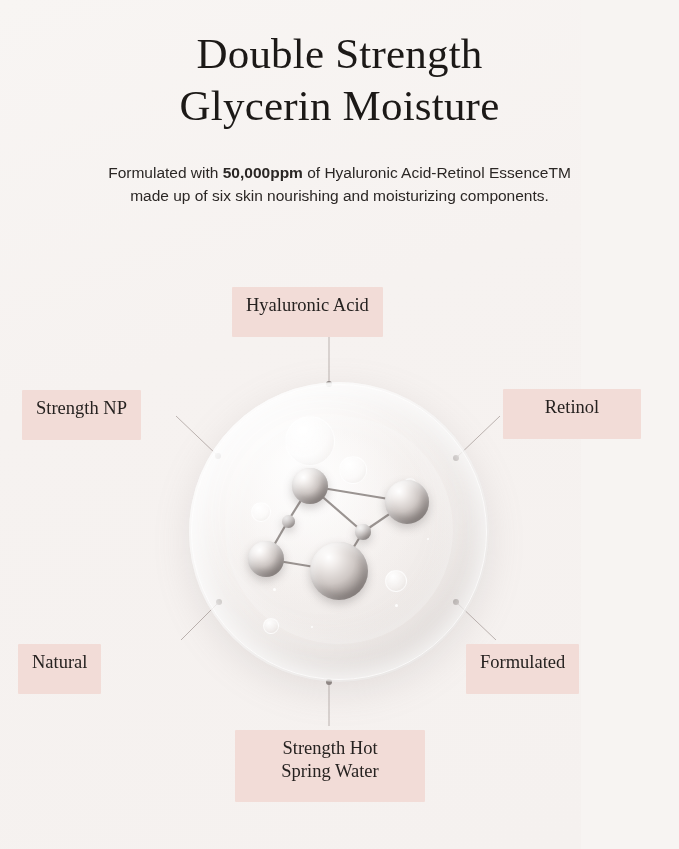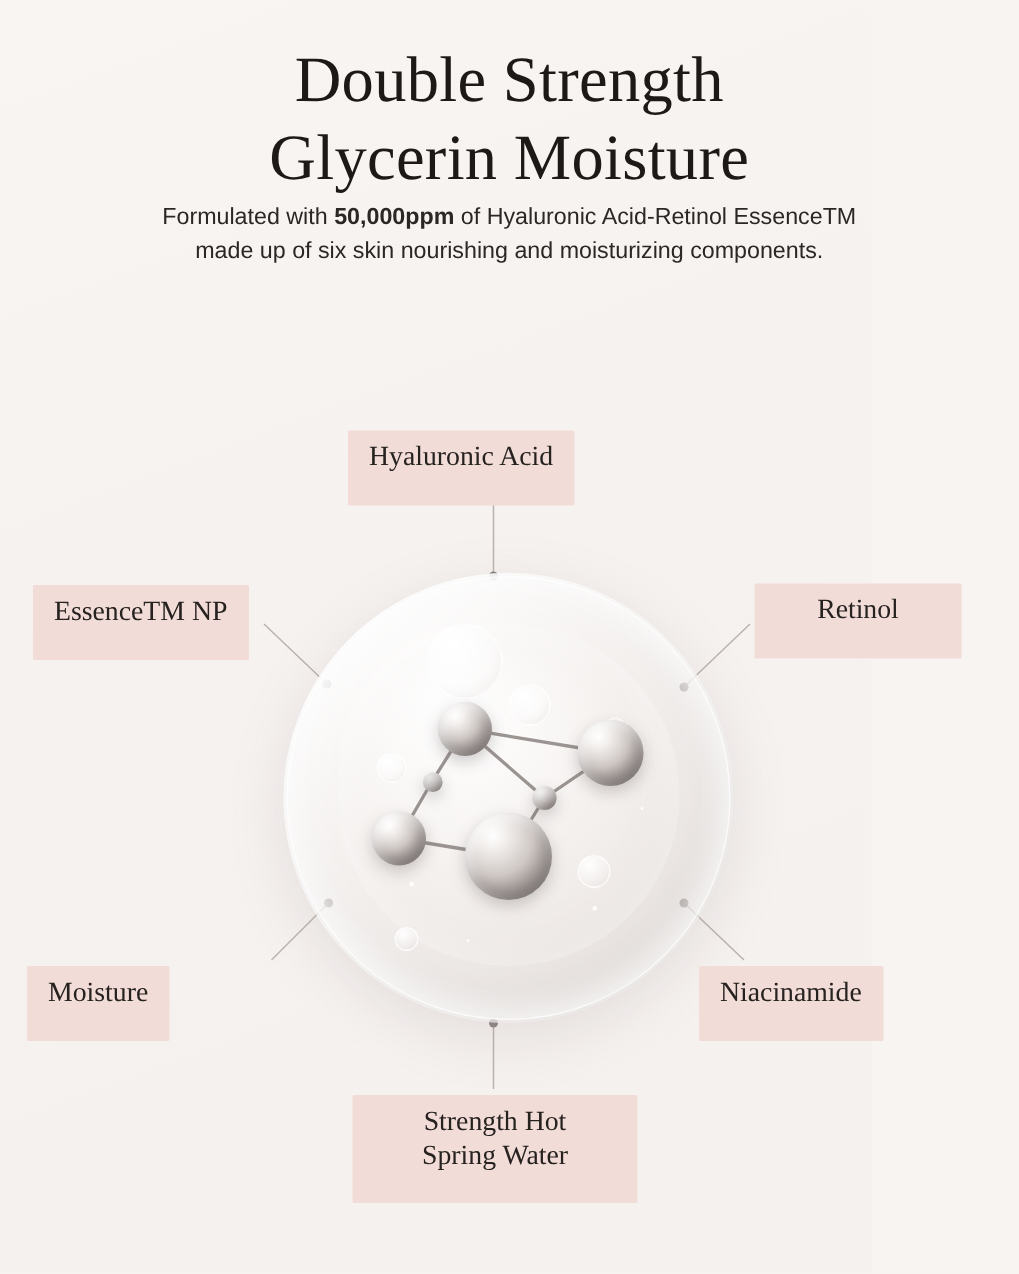--- a/index.html
+++ b/index.html
@@ -37,20 +37,21 @@
     color: #1c1917;
     font-weight: 400;
     letter-spacing: 0.2px;
     margin: 0;
     padding: 0 40px;
   }
   .title-line {
     display: block;
   }
   .subtitle {
+    margin-top: 28px;
     font-family: "Liberation Sans", sans-serif;
     font-size: 15.5px;
     line-height: 1.52;
     color: #2b2725;
     padding: 0 30px;
   }
   .subtitle .sub-line {
     display: block;
   }
   .subtitle b {
@@ -248,33 +249,33 @@
         <div class="sparkle" style="left:122px; top:244px; width:2px;  height:2px;"></div>
         <div class="sparkle" style="left:238px; top:156px; width:2px;  height:2px;"></div>
       </div>
     </div>
 
     <div class="label lbl-hyaluronic">
       <span>Hyaluronic Acid</span>
     </div>
 
     <div class="label lbl-ceramide">
-      <span>EssenceTM NP</span>
+      <span>Strength NP</span>
     </div>
 
     <div class="label lbl-retinol two-line">
       <span class="lb-line">Retinol</span>
     </div>
 
     <div class="label lbl-glycerin">
-      <span>Moisture</span>
+      <span>Natural</span>
     </div>
 
     <div class="label lbl-niacinamide">
-      <span>Niacinamide</span>
+      <span>Formulated</span>
     </div>
 
     <div class="label lbl-hotspring two-line">
       <span class="lb-line">Strength Hot</span>
       <span class="lb-line">Spring Water</span>
     </div>
 
   </div>
 </div>
 

